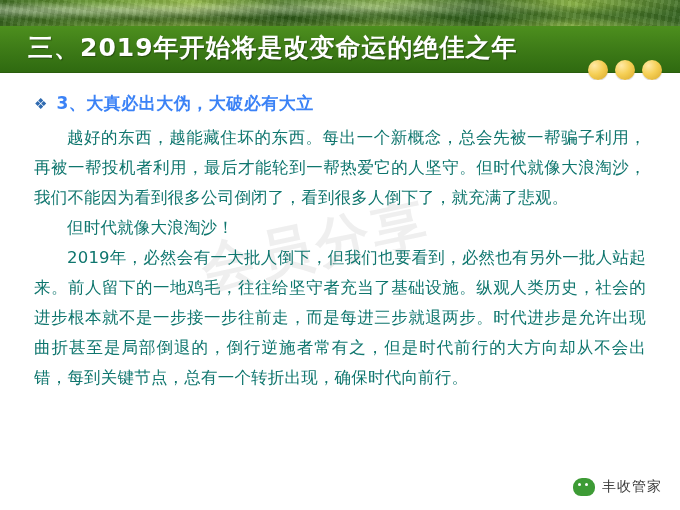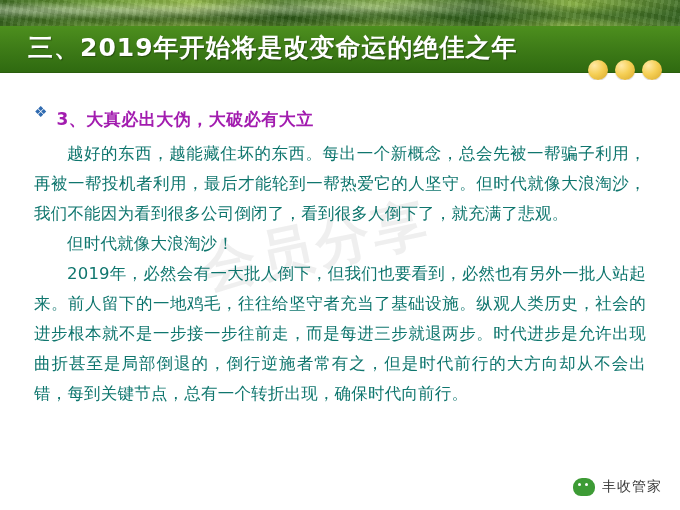--- a/index.html
+++ b/index.html
@@ -116,24 +116,23 @@
   .bullet-diamond {
     color: #2f6ab0;
     font-size: 15px;
     line-height: 1;
     margin-right: 9px;
   }
   .heading-text {
     font-family: "DejaVu Sans", "Liberation Sans", sans-serif;
     font-size: 17px;
     font-weight: bold;
-    color: #a21caf;
+    color: #3b82f6;
     letter-spacing: 0.5px;
     white-space: nowrap;
-    margin-top: 16px;
   }
 
   .para {
     position: relative;
     margin: 0;
     padding: 0 34px 0 34px;
     font-family: "DejaVu Sans", "Liberation Sans", sans-serif;
     font-size: 16.5px;
     line-height: 30px;
     color: #0f766e;

